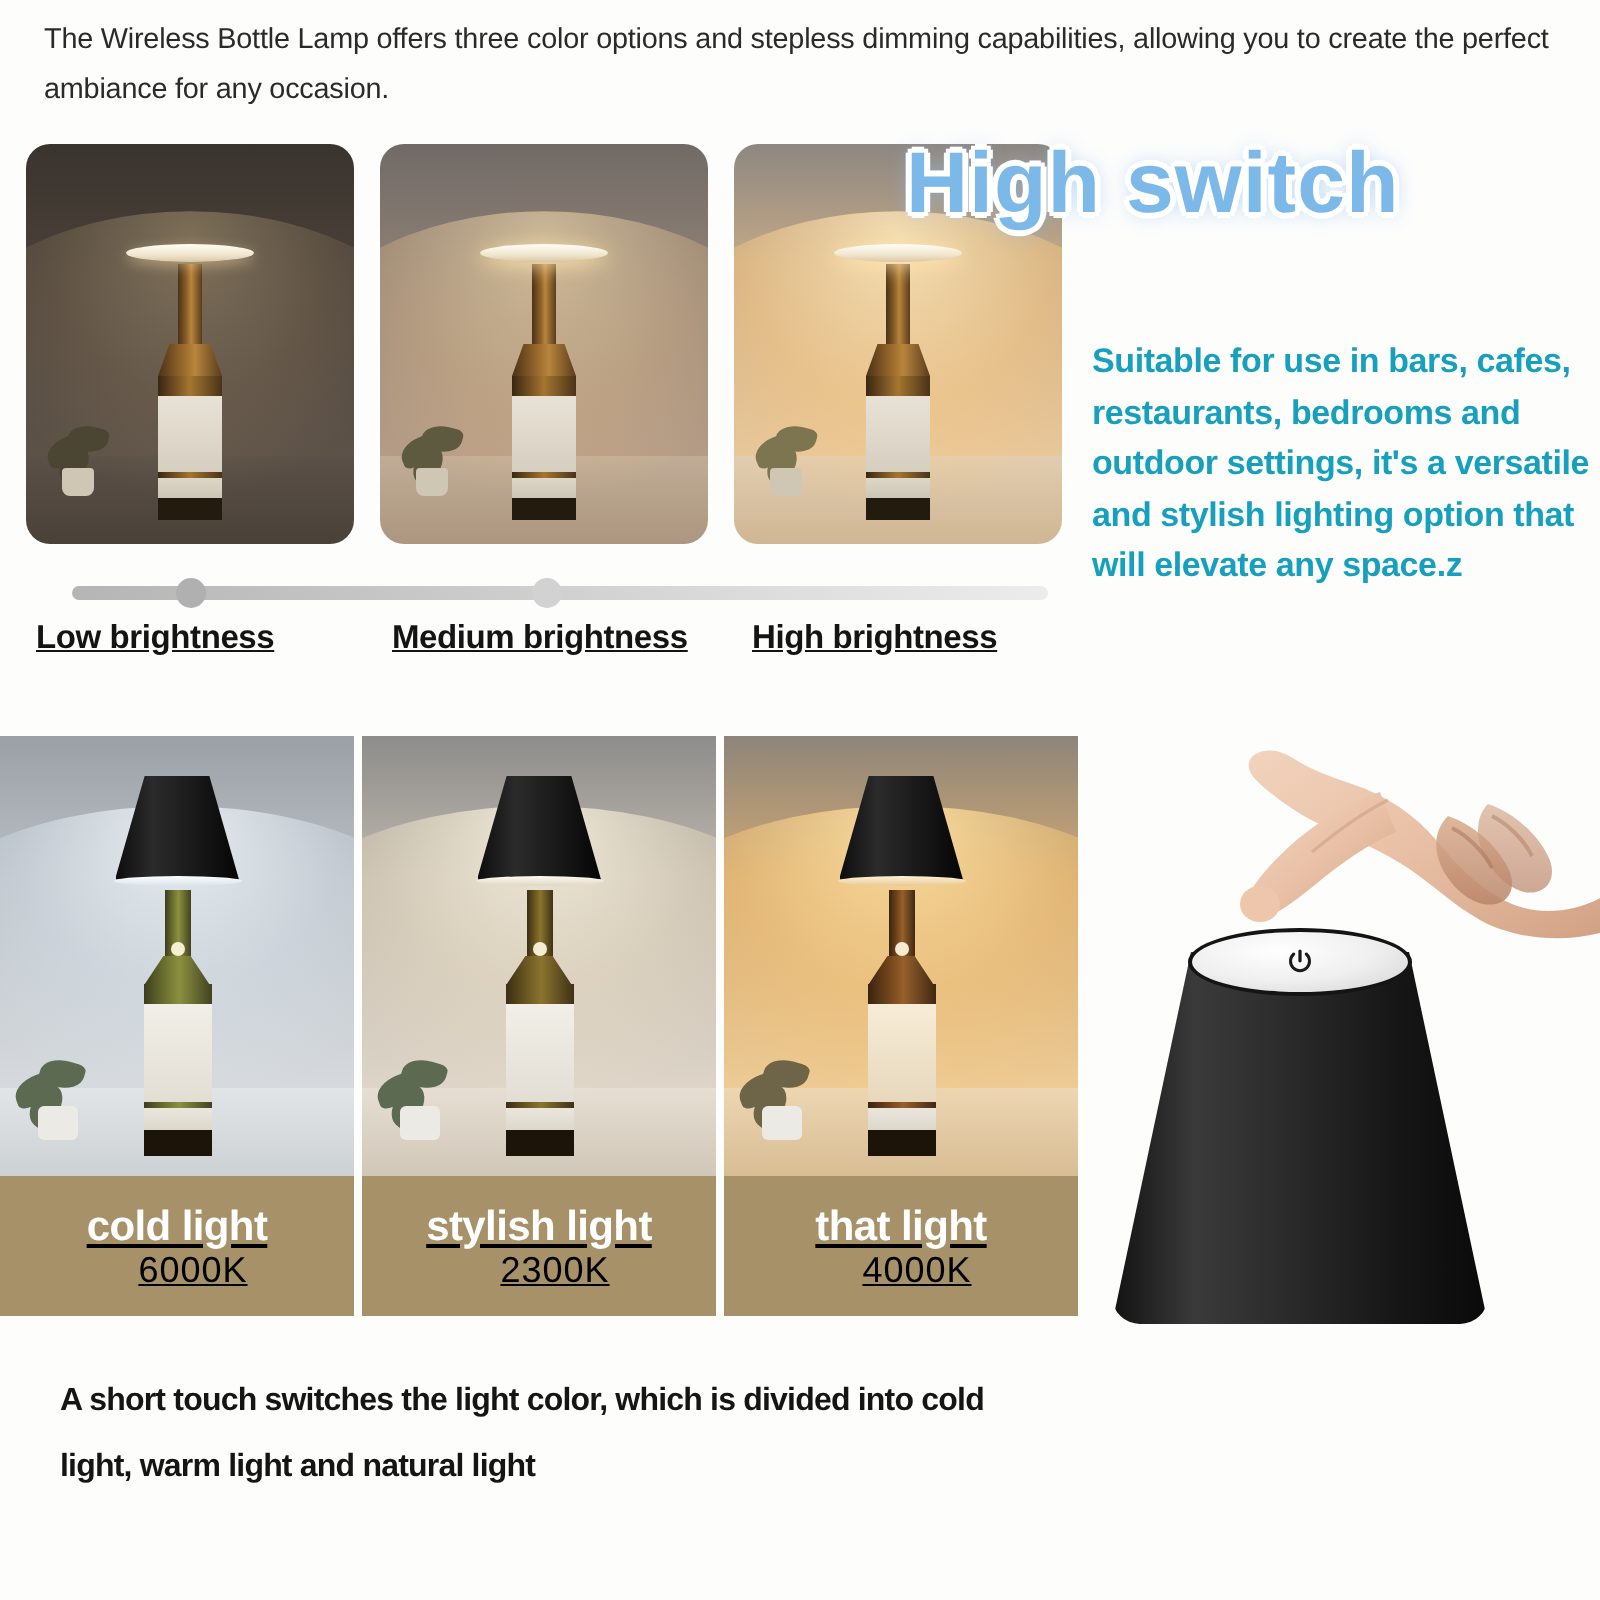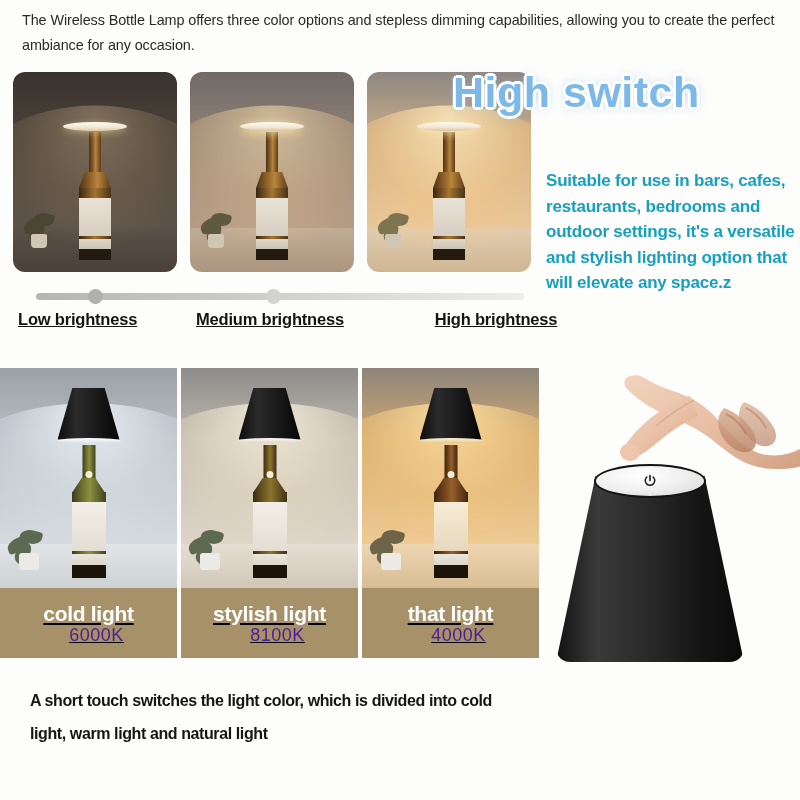--- a/index.html
+++ b/index.html
@@ -197,21 +197,21 @@
     width: 520px;
     display: flex;
     font-size: 16.5px;
     font-weight: bold;
     color: #141414;
     letter-spacing: -0.2px;
   }
   #bright-labels > div { flex: 0 0 auto; text-decoration: underline; }
   #lbl-low  { width: 178px; text-align: left; }
   #lbl-med  { width: 180px; text-align: left; }
-  #lbl-high { width: 160px; text-align: center; margin-left: 40px; }
+  #lbl-high { width: 160px; text-align: left; }
 
   
   #touch-switch {
     position: absolute;
     left: 453px;
     top: 68px;
     font-size: 43px;
     font-weight: bold;
     color: #7cb9e8;
     letter-spacing: 0.5px;
@@ -371,21 +371,21 @@
   }
   .ct-name {
     font-size: 21px;
     font-weight: bold;
     color: #ffffff;
     letter-spacing: -0.3px;
     line-height: 1;
   }
   .ct-kelvin {
     font-size: 18px;
-    color: #4c1d95;
+    color: #000000;
     letter-spacing: 0.5px;
     line-height: 1;
     margin-left: 16px;
   }
 
   
   #bottom-caption {
     position: absolute;
     left: 30px;
     top: 684px;
@@ -572,21 +572,21 @@
       <div class="ct-body"></div>
       <div class="ct-hl"></div>
       <div class="ct-label"></div>
       <div class="ct-label2"></div>
       <div class="ct-base"></div>
       <div class="shade"></div>
       <div class="shade-rim"></div>
     </div>
     <div class="ct-bar">
       <div class="ct-name">stylish light</div>
-      <div class="ct-kelvin">8100K</div>
+      <div class="ct-kelvin">2300K</div>
     </div>
   </div>
 
   <div class="ct-cell warm">
     <div class="ct-photo">
       <div class="ct-wall"></div>
       <div class="ct-table"></div>
       <div class="ct-halo"></div>
       <div class="ct-plant">
         <div class="leaf l1"></div>

